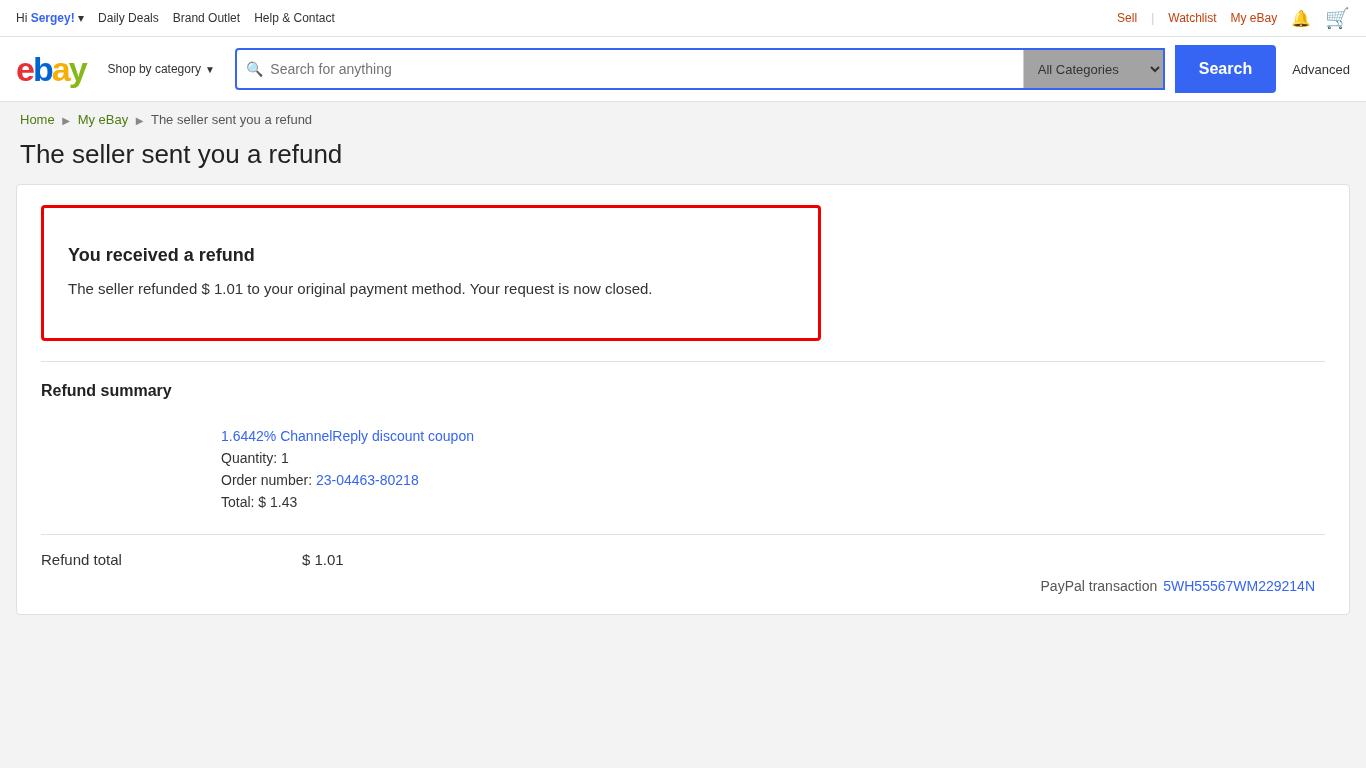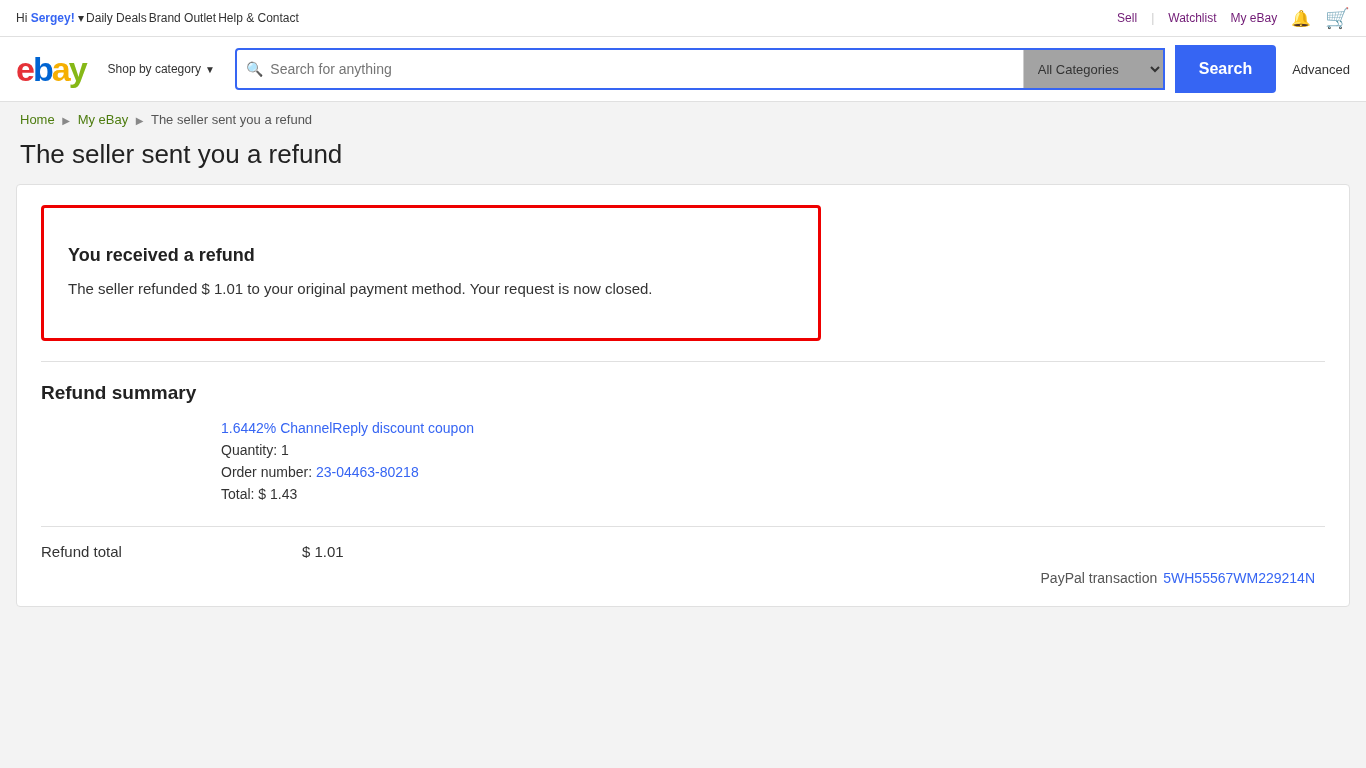--- a/index.html
+++ b/index.html
@@ -8,26 +8,26 @@
     
     .top-nav {
       background: #fff;
       border-bottom: 1px solid #e0e0e0;
       padding: 6px 16px;
       display: flex;
       align-items: center;
       justify-content: space-between;
       font-size: 12px;
     }
-    .top-nav-left { display: flex; align-items: center; gap: 2px; }
+    .top-nav-left { display: flex; align-items: center; gap: 14px; }
     .top-nav-left .greeting { color: #333; }
     .top-nav-left .greeting span { color: #3665f3; font-weight: bold; }
     .top-nav-left a { color: #333; text-decoration: none; }
     .top-nav-right { display: flex; align-items: center; gap: 14px; }
-    .top-nav-right a { color: #701a75; text-decoration: none; }
+    .top-nav-right a { color: #c2410c; text-decoration: none; }
     .top-nav-right .separator { color: #ccc; }
     .bell-icon { font-size: 16px; cursor: pointer; }
     .cart-icon { font-size: 20px; cursor: pointer; }
 
     
     .header {
       background: #fff;
       padding: 8px 16px;
       display: flex;
       align-items: center;
@@ -168,24 +168,24 @@
 
     
     .divider {
       border: none;
       border-top: 1px solid #e0e0e0;
       margin: 10px 0 20px;
     }
 
     
     .refund-summary h3 {
-      font-size: 19px;
+      font-size: 16px;
       font-weight: bold;
       color: #222;
-      margin-bottom: 16px;
+      margin-bottom: 28px;
     }
     .summary-item {
       margin-left: 180px;
       margin-bottom: 6px;
     }
     .summary-item a {
       color: #3665f3;
       text-decoration: none;
       font-size: 14px;
     }

